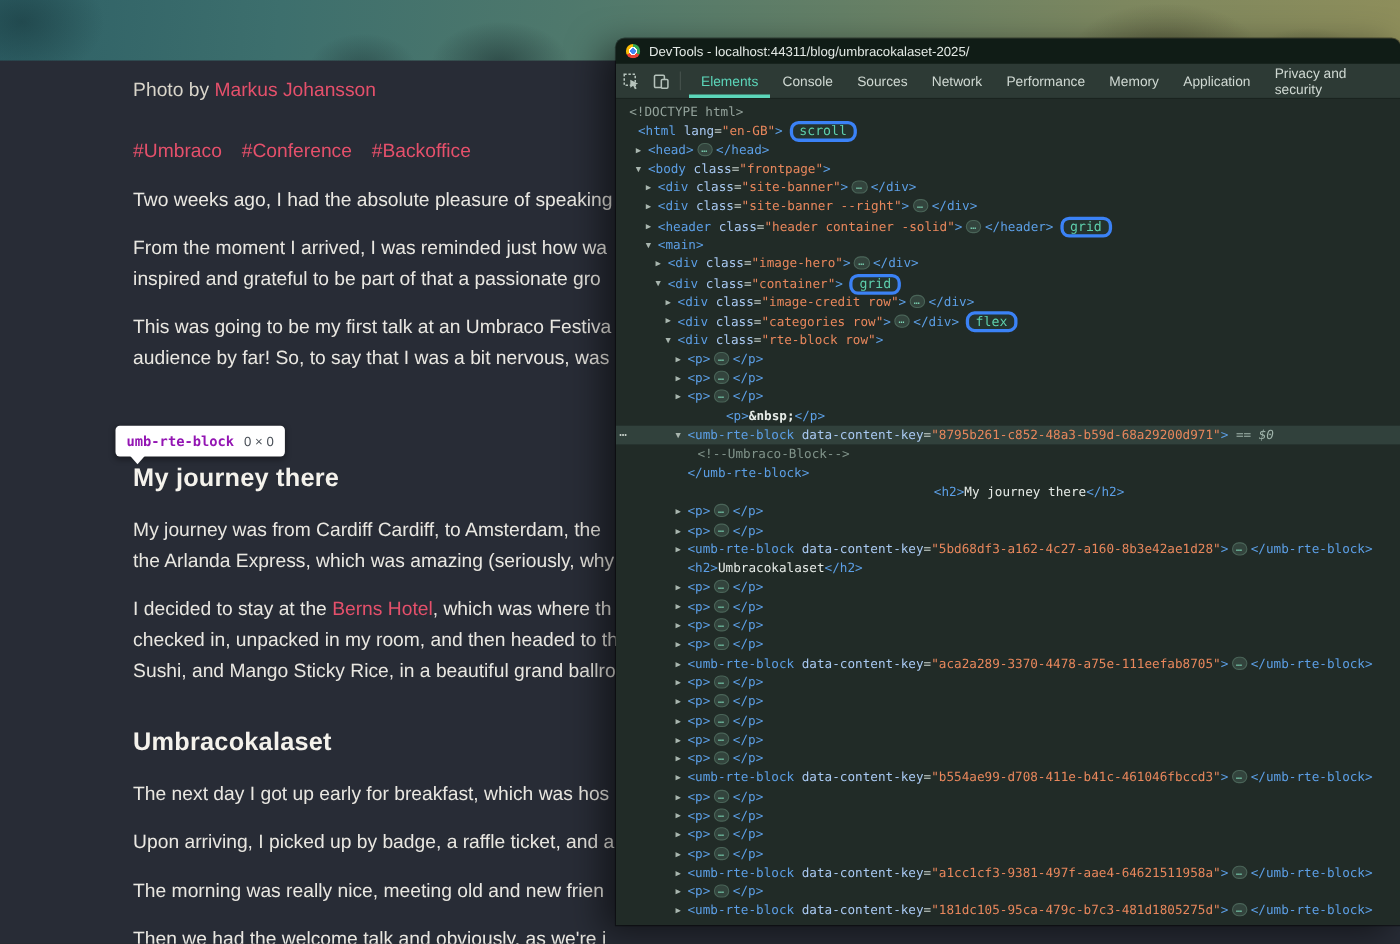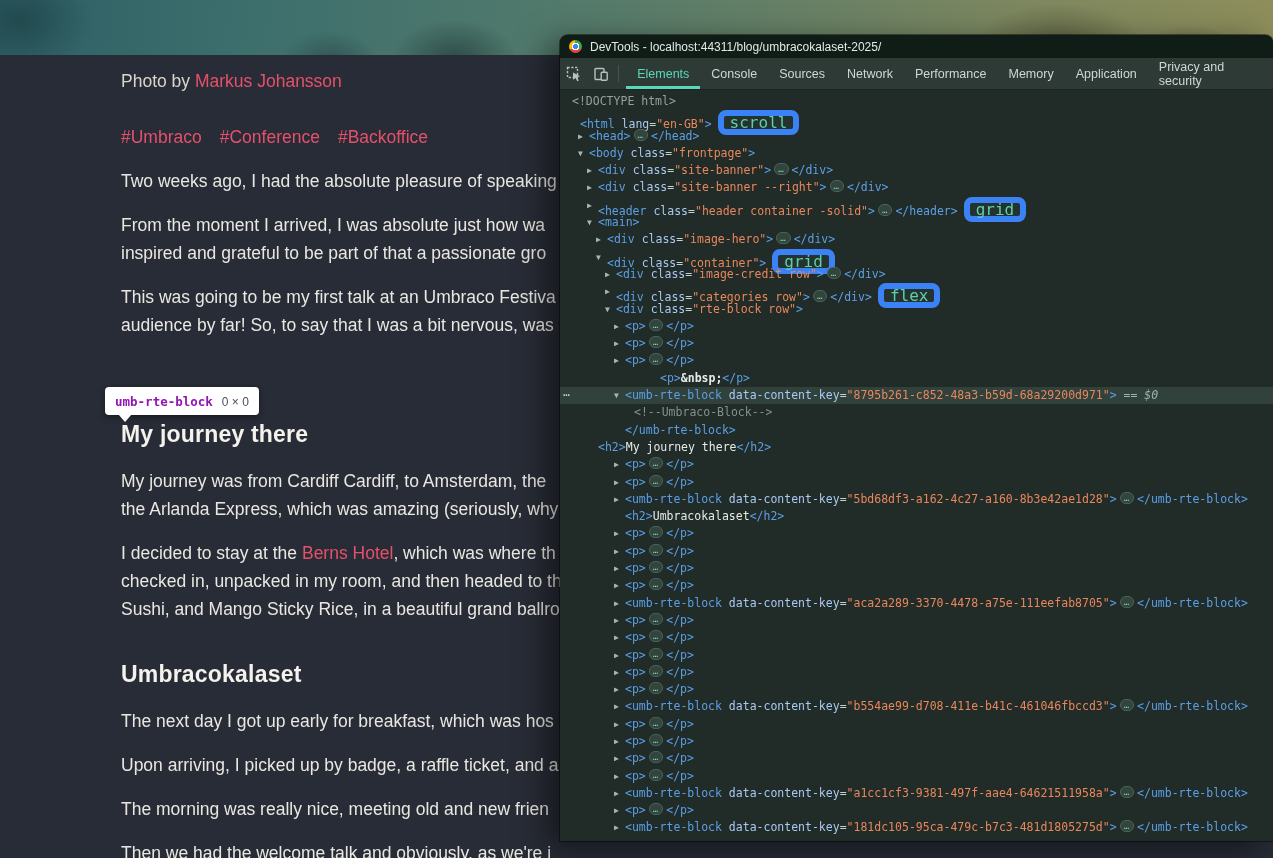--- a/index.html
+++ b/index.html
@@ -52,40 +52,40 @@
   
   .dom-tree{position:absolute;left:0;right:0;top:55px;bottom:0;padding-top:3px;
     font-family:"DejaVu Sans Mono",monospace;font-size:11.5px;background:#212b27;}
   .trow{height:17.3px;line-height:17.3px;position:relative;white-space:nowrap;}
   .trow.sel{background:#31413c;}
   .arrow{position:absolute;top:0;font-size:8px;color:#a9b6af;}
   .gut{position:absolute;left:3px;top:0;color:#c7cfc9;letter-spacing:1px;}
   .pt-t{color:#5c9fe6;}  .pt-a{color:#a9c9f2;}  .pt-u{color:#c8d3cd;}
   .pt-v{color:#e8875c;}  .pt-w{color:#e6ebe7;}  .pt-b{color:#e6ebe7;font-weight:bold;}
   .pt-g{color:#93a29b;}  .pt-c{color:#80938a;}  .pt-i{color:#9fb3aa;font-style:italic;}
-  .badge{border:6px solid #3b82f6;color:#5ecfac;border-radius:8px;padding:0 6px;font-size:16px;
+  .badge{border:3px solid #3b82f6;color:#5ecfac;border-radius:8px;padding:0 6px;font-size:12px;
     margin-left:6px;line-height:13px;display:inline-block;background:rgba(94,207,172,.05);text-align:center;}
   .ellip{background:#33443d;border:1px solid #4a6458;color:#7ed8b8;border-radius:7px;padding:0 3px;
     font-size:9px;line-height:10px;letter-spacing:1px;display:inline-block;vertical-align:2px;margin:0 3px;cursor:pointer;}
 </style>
 </head>
 <body>
 
 <div class="stage">
   <div class="hero"></div>
   <div class="article">
       <div class="credit">
         <div class="line"><span>Photo by </span><a class="pink" href="#">Markus Johansson</a></div>
       </div>
       <div class="tags"><a class="pink" href="#">#Umbraco</a><a class="pink" href="#">#Conference</a><a class="pink" href="#">#Backoffice</a></div>
       <div class="para">
         <div class="line"><span>Two weeks ago, I had the absolute pleasure of speaking</span></div>
       </div>
       <div class="para">
-        <div class="line"><span>From the moment I arrived, I was absolute just how wa</span></div>
+        <div class="line"><span>From the moment I arrived, I was reminded just how wa</span></div>
         <div class="line"><span>inspired and grateful to be part of that a passionate gro</span></div>
       </div>
       <div class="para">
         <div class="line"><span>This was going to be my first talk at an Umbraco Festiva</span></div>
         <div class="line"><span>audience by far! So, to say that I was a bit nervous, was</span></div>
       </div>
       <div class="para">
         <div class="line"><span>&nbsp;</span></div>
       </div>
       <div class="heading">My journey there</div>
@@ -162,21 +162,21 @@
         <div class="trow" style="padding-left: 56px;"><span class="arrow" style="left: 45px;">▶</span><span class="pt-t">&lt;div </span><span class="pt-a">class</span><span class="pt-u">=</span><span class="pt-v">"image-credit row"</span><span class="pt-t">&gt;</span><span class="ellip">…</span><span class="pt-t">&lt;/div&gt;</span></div>
         <div class="trow" style="padding-left: 56px;"><span class="arrow" style="left: 45px;">▶</span><span class="pt-t">&lt;div </span><span class="pt-a">class</span><span class="pt-u">=</span><span class="pt-v">"categories row"</span><span class="pt-t">&gt;</span><span class="ellip">…</span><span class="pt-t">&lt;/div&gt;</span><span class="badge">flex</span></div>
         <div class="trow" style="padding-left: 56px;"><span class="arrow" style="left: 45px;">▼</span><span class="pt-t">&lt;div </span><span class="pt-a">class</span><span class="pt-u">=</span><span class="pt-v">"rte-block row"</span><span class="pt-t">&gt;</span></div>
         <div class="trow" style="padding-left: 65px;"><span class="arrow" style="left: 54px;">▶</span><span class="pt-t">&lt;p&gt;</span><span class="ellip">…</span><span class="pt-t">&lt;/p&gt;</span></div>
         <div class="trow" style="padding-left: 65px;"><span class="arrow" style="left: 54px;">▶</span><span class="pt-t">&lt;p&gt;</span><span class="ellip">…</span><span class="pt-t">&lt;/p&gt;</span></div>
         <div class="trow" style="padding-left: 65px;"><span class="arrow" style="left: 54px;">▶</span><span class="pt-t">&lt;p&gt;</span><span class="ellip">…</span><span class="pt-t">&lt;/p&gt;</span></div>
         <div class="trow" style="padding-left: 100px;"><span class="pt-t">&lt;p&gt;</span><span class="pt-b">&amp;nbsp;</span><span class="pt-t">&lt;/p&gt;</span></div>
         <div class="trow sel" style="padding-left: 65px;"><span class="gut">⋯</span><span class="arrow" style="left: 54px;">▼</span><span class="pt-t">&lt;umb-rte-block </span><span class="pt-a">data-content-key</span><span class="pt-u">=</span><span class="pt-v">"8795b261-c852-48a3-b59d-68a29200d971"</span><span class="pt-t">&gt;</span><span class="pt-i"> == $0</span></div>
         <div class="trow" style="padding-left: 74px;"><span class="pt-c">&lt;!--Umbraco-Block--&gt;</span></div>
         <div class="trow" style="padding-left: 65px;"><span class="pt-t">&lt;/umb-rte-block&gt;</span></div>
-        <div class="trow" style="padding-left: 38px;"><span class="pt-t">&lt;h2&gt;</span><span class="pt-w">My journey there</span><span class="pt-t">&lt;/h2&gt;</span></div>
+        <div class="trow" style="padding-left: 38px; text-align: center;"><span class="pt-t">&lt;h2&gt;</span><span class="pt-w">My journey there</span><span class="pt-t">&lt;/h2&gt;</span></div>
         <div class="trow" style="padding-left: 65px;"><span class="arrow" style="left: 54px;">▶</span><span class="pt-t">&lt;p&gt;</span><span class="ellip">…</span><span class="pt-t">&lt;/p&gt;</span></div>
         <div class="trow" style="padding-left: 65px;"><span class="arrow" style="left: 54px;">▶</span><span class="pt-t">&lt;p&gt;</span><span class="ellip">…</span><span class="pt-t">&lt;/p&gt;</span></div>
         <div class="trow" style="padding-left: 65px;"><span class="arrow" style="left: 54px;">▶</span><span class="pt-t">&lt;umb-rte-block </span><span class="pt-a">data-content-key</span><span class="pt-u">=</span><span class="pt-v">"5bd68df3-a162-4c27-a160-8b3e42ae1d28"</span><span class="pt-t">&gt;</span><span class="ellip">…</span><span class="pt-t">&lt;/umb-rte-block&gt;</span></div>
         <div class="trow" style="padding-left: 65px;"><span class="pt-t">&lt;h2&gt;</span><span class="pt-w">Umbracokalaset</span><span class="pt-t">&lt;/h2&gt;</span></div>
         <div class="trow" style="padding-left: 65px;"><span class="arrow" style="left: 54px;">▶</span><span class="pt-t">&lt;p&gt;</span><span class="ellip">…</span><span class="pt-t">&lt;/p&gt;</span></div>
         <div class="trow" style="padding-left: 65px;"><span class="arrow" style="left: 54px;">▶</span><span class="pt-t">&lt;p&gt;</span><span class="ellip">…</span><span class="pt-t">&lt;/p&gt;</span></div>
         <div class="trow" style="padding-left: 65px;"><span class="arrow" style="left: 54px;">▶</span><span class="pt-t">&lt;p&gt;</span><span class="ellip">…</span><span class="pt-t">&lt;/p&gt;</span></div>
         <div class="trow" style="padding-left: 65px;"><span class="arrow" style="left: 54px;">▶</span><span class="pt-t">&lt;p&gt;</span><span class="ellip">…</span><span class="pt-t">&lt;/p&gt;</span></div>
         <div class="trow" style="padding-left: 65px;"><span class="arrow" style="left: 54px;">▶</span><span class="pt-t">&lt;umb-rte-block </span><span class="pt-a">data-content-key</span><span class="pt-u">=</span><span class="pt-v">"aca2a289-3370-4478-a75e-111eefab8705"</span><span class="pt-t">&gt;</span><span class="ellip">…</span><span class="pt-t">&lt;/umb-rte-block&gt;</span></div>
         <div class="trow" style="padding-left: 65px;"><span class="arrow" style="left: 54px;">▶</span><span class="pt-t">&lt;p&gt;</span><span class="ellip">…</span><span class="pt-t">&lt;/p&gt;</span></div>

